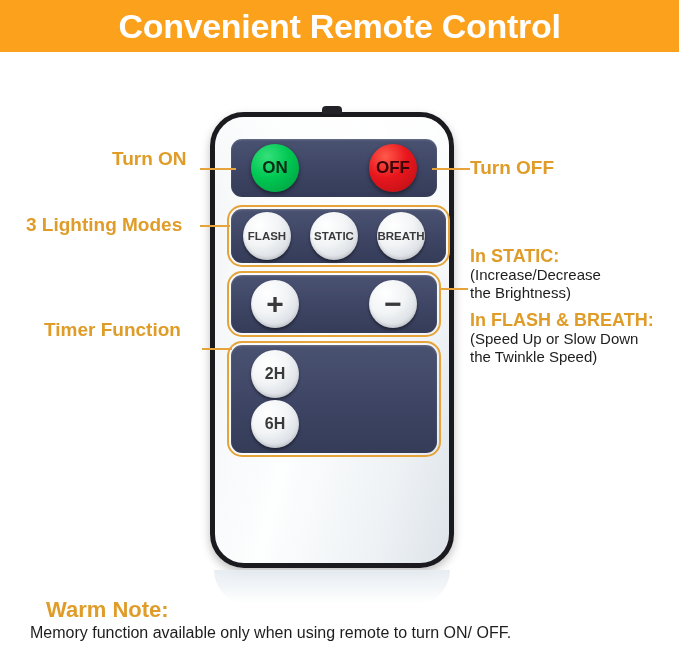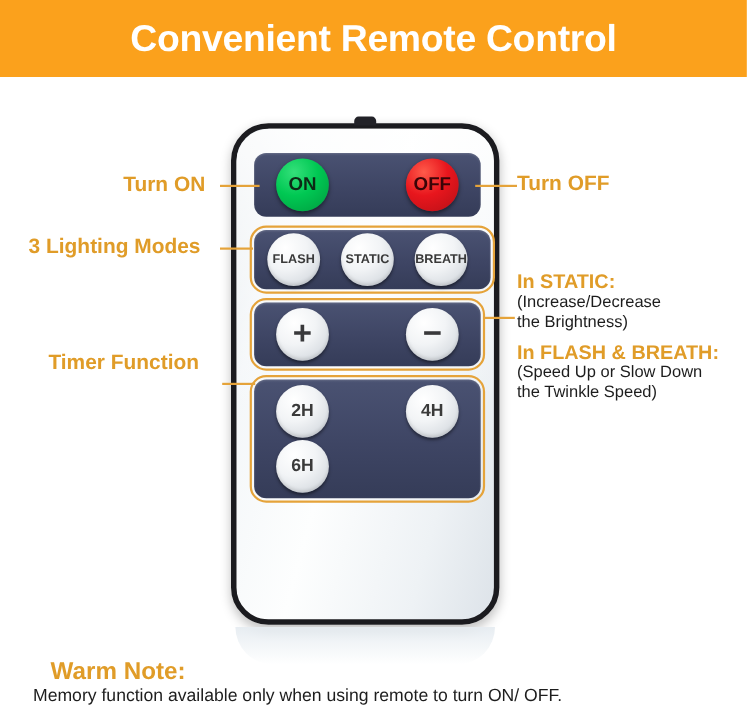--- a/index.html
+++ b/index.html
@@ -6,21 +6,21 @@
   html,body { width:679px; height:652px; }
   body {
     font-family:"Liberation Sans", sans-serif;
     background:#ffffff;
     position:relative;
     overflow:hidden;
   }
 
   
   .banner{
-    position:absolute; left:0; top:0; width:679px; height:70px;
+    position:absolute; left:0; top:0; width:679px; height:52px;
     background:#fba11c;
     display:flex; align-items:center; justify-content:center;
   }
   .banner-title{
     color:#ffffff;
     font-size:34px;
     font-weight:bold;
     letter-spacing:-0.3px;
   }
 
@@ -127,21 +127,21 @@
     font-size:15px;
     line-height:1.22;
     white-space:pre-line;
   }
   .leader{
     position:absolute;
     height:2px;
     background:#e5a33a;
   }
 
-  #lbl-turn-on   { left:112px; top:158px; font-size:19px; }
+  #lbl-turn-on   { left:112px; top:148px; font-size:19px; }
   #lead-on       { left:200px; top:168px; width:36px; }
 
   #lbl-modes     { left:26px;  top:214px; font-size:19px; }
   #lead-modes    { left:200px; top:225px; width:30px; }
 
   #lbl-timer     { left:44px;  top:319px; font-size:19px; }
   #lead-timer    { left:202px; top:348px; width:30px; }
 
   #lbl-turn-off  { left:470px; top:157px; font-size:19px; }
   #lead-off      { left:432px; top:168px; width:38px; }
@@ -189,21 +189,20 @@
     <div class="btn btn-white b-plus">
       <span class="sym">+</span>
     </div>
     <div class="btn btn-white b-minus">
       <span class="sym">−</span>
     </div>
   </div>
 
   <div class="panel p-timer hl">
     <div class="btn btn-white b-2h">2H</div>
-    <div class="btn btn-white b-4h">4H</div>
     <div class="btn btn-white b-6h">6H</div>
   </div>
 </div>
 <div class="remote-reflection"></div>
 
 <div class="label-orange" id="lbl-turn-on">Turn ON</div>
 <div class="leader" id="lead-on"></div>
 
 <div class="label-orange" id="lbl-modes">3 Lighting Modes</div>
 <div class="leader" id="lead-modes"></div>

